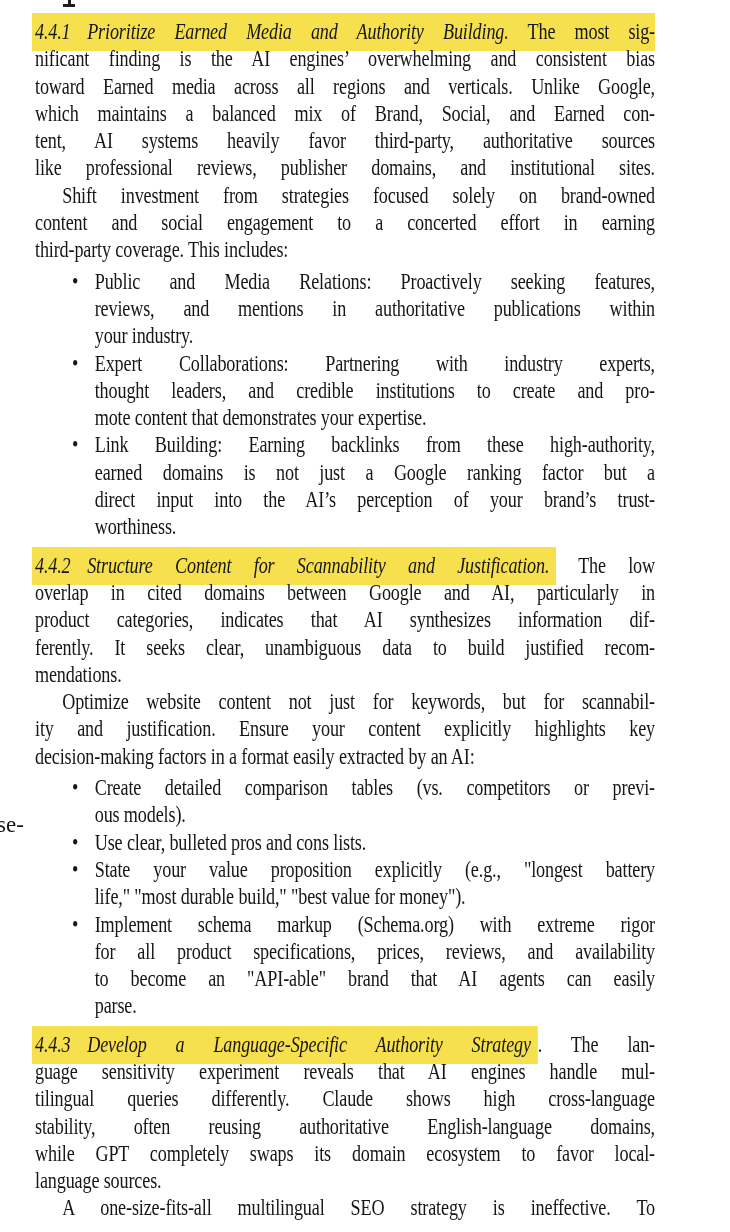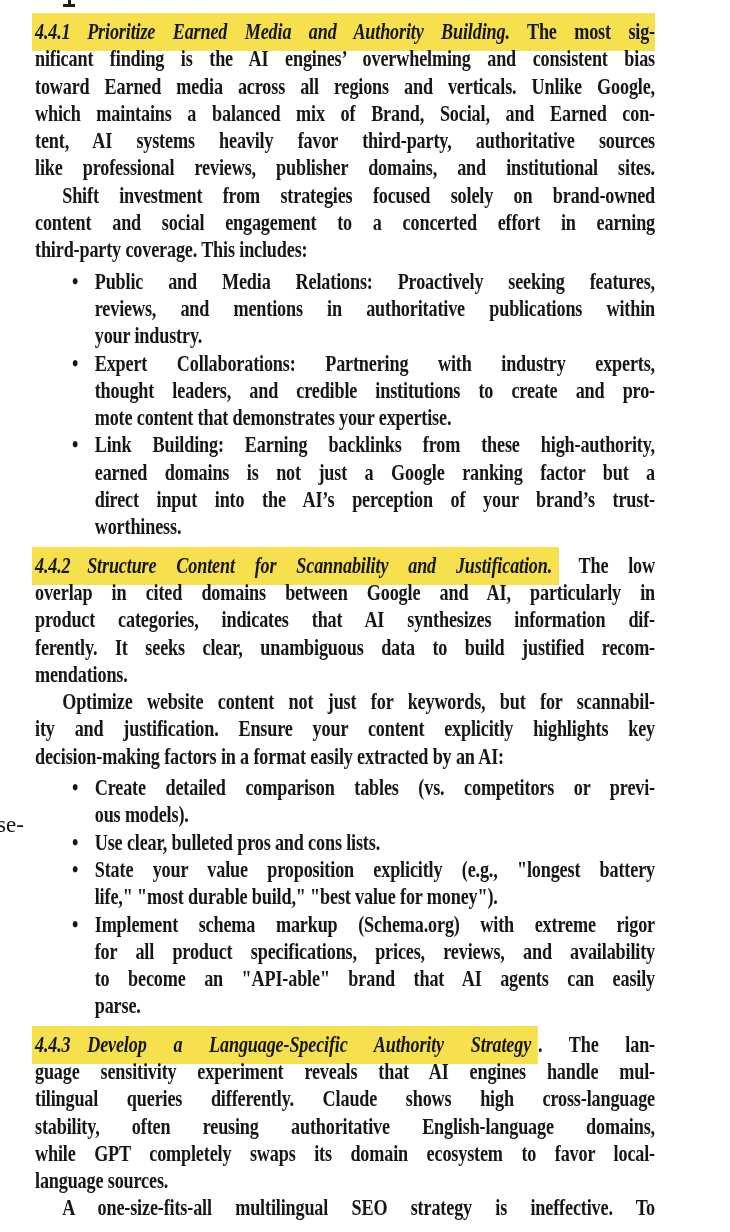--- a/index.html
+++ b/index.html
@@ -1,18 +1,18 @@
 <!DOCTYPE html>
 <html><head>
 <meta charset="utf-8">
 <style>
   html,body{margin:0;padding:0;background:#ffffff;}
   .page{position:relative;width:730px;height:1232px;background:#ffffff;overflow:hidden;
         font-family:"Liberation Serif",serif;color:#161616;}
-  .col{position:absolute;left:35px;top:18px;width:620px;font-weight:bold;}
+  .col{position:absolute;left:35px;top:18px;width:620px;}
   .colinner{width:820px;transform:scaleX(0.7561);transform-origin:0 0;
             font-size:24px;letter-spacing:-0.2px;}
   .ln{height:27.3px;line-height:27.3px;text-align:justify;text-align-last:justify;}
   .ln.left{text-align-last:left;}
   .ln.indent{text-indent:36px;}
   .hpara{margin-top:11px;}
   .hpara.first{margin-top:0;}
   .secnum,.sectitle{font-style:italic;}
   .numgap{display:inline-block;width:22px;}
   .hl{background:#F6E04E;padding:5px 9px 7px 4px;margin-left:-4px;}

